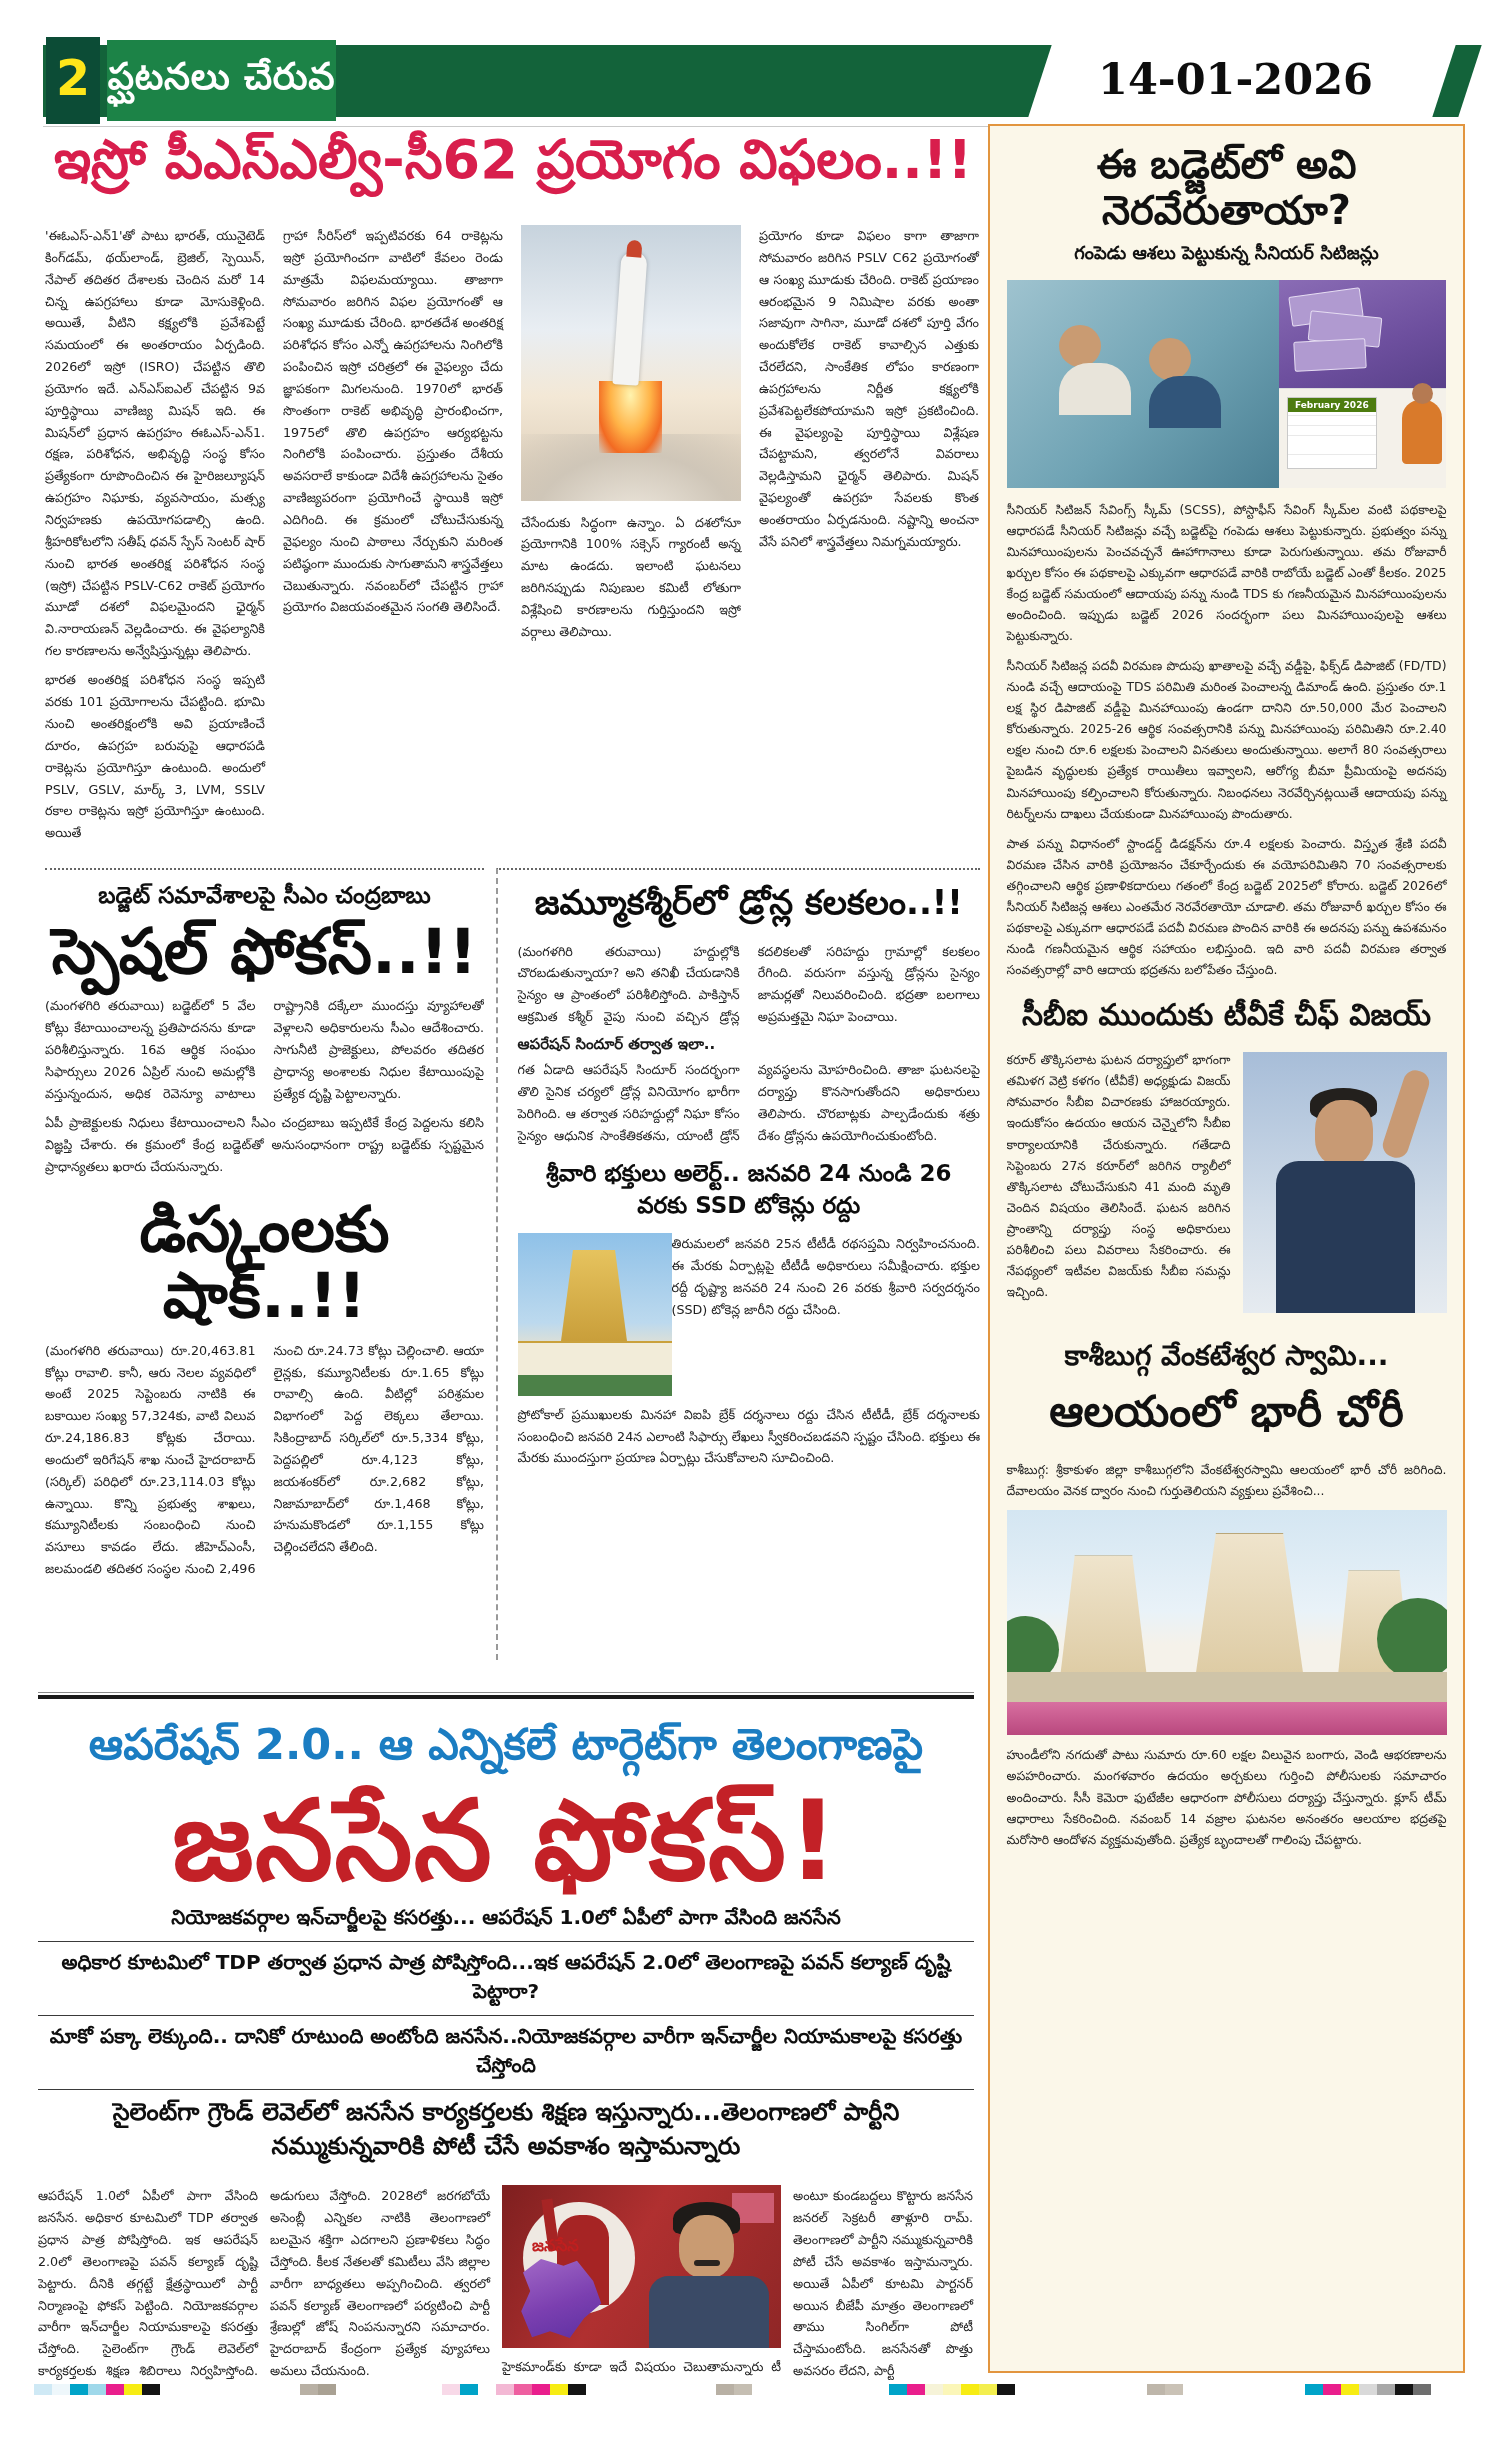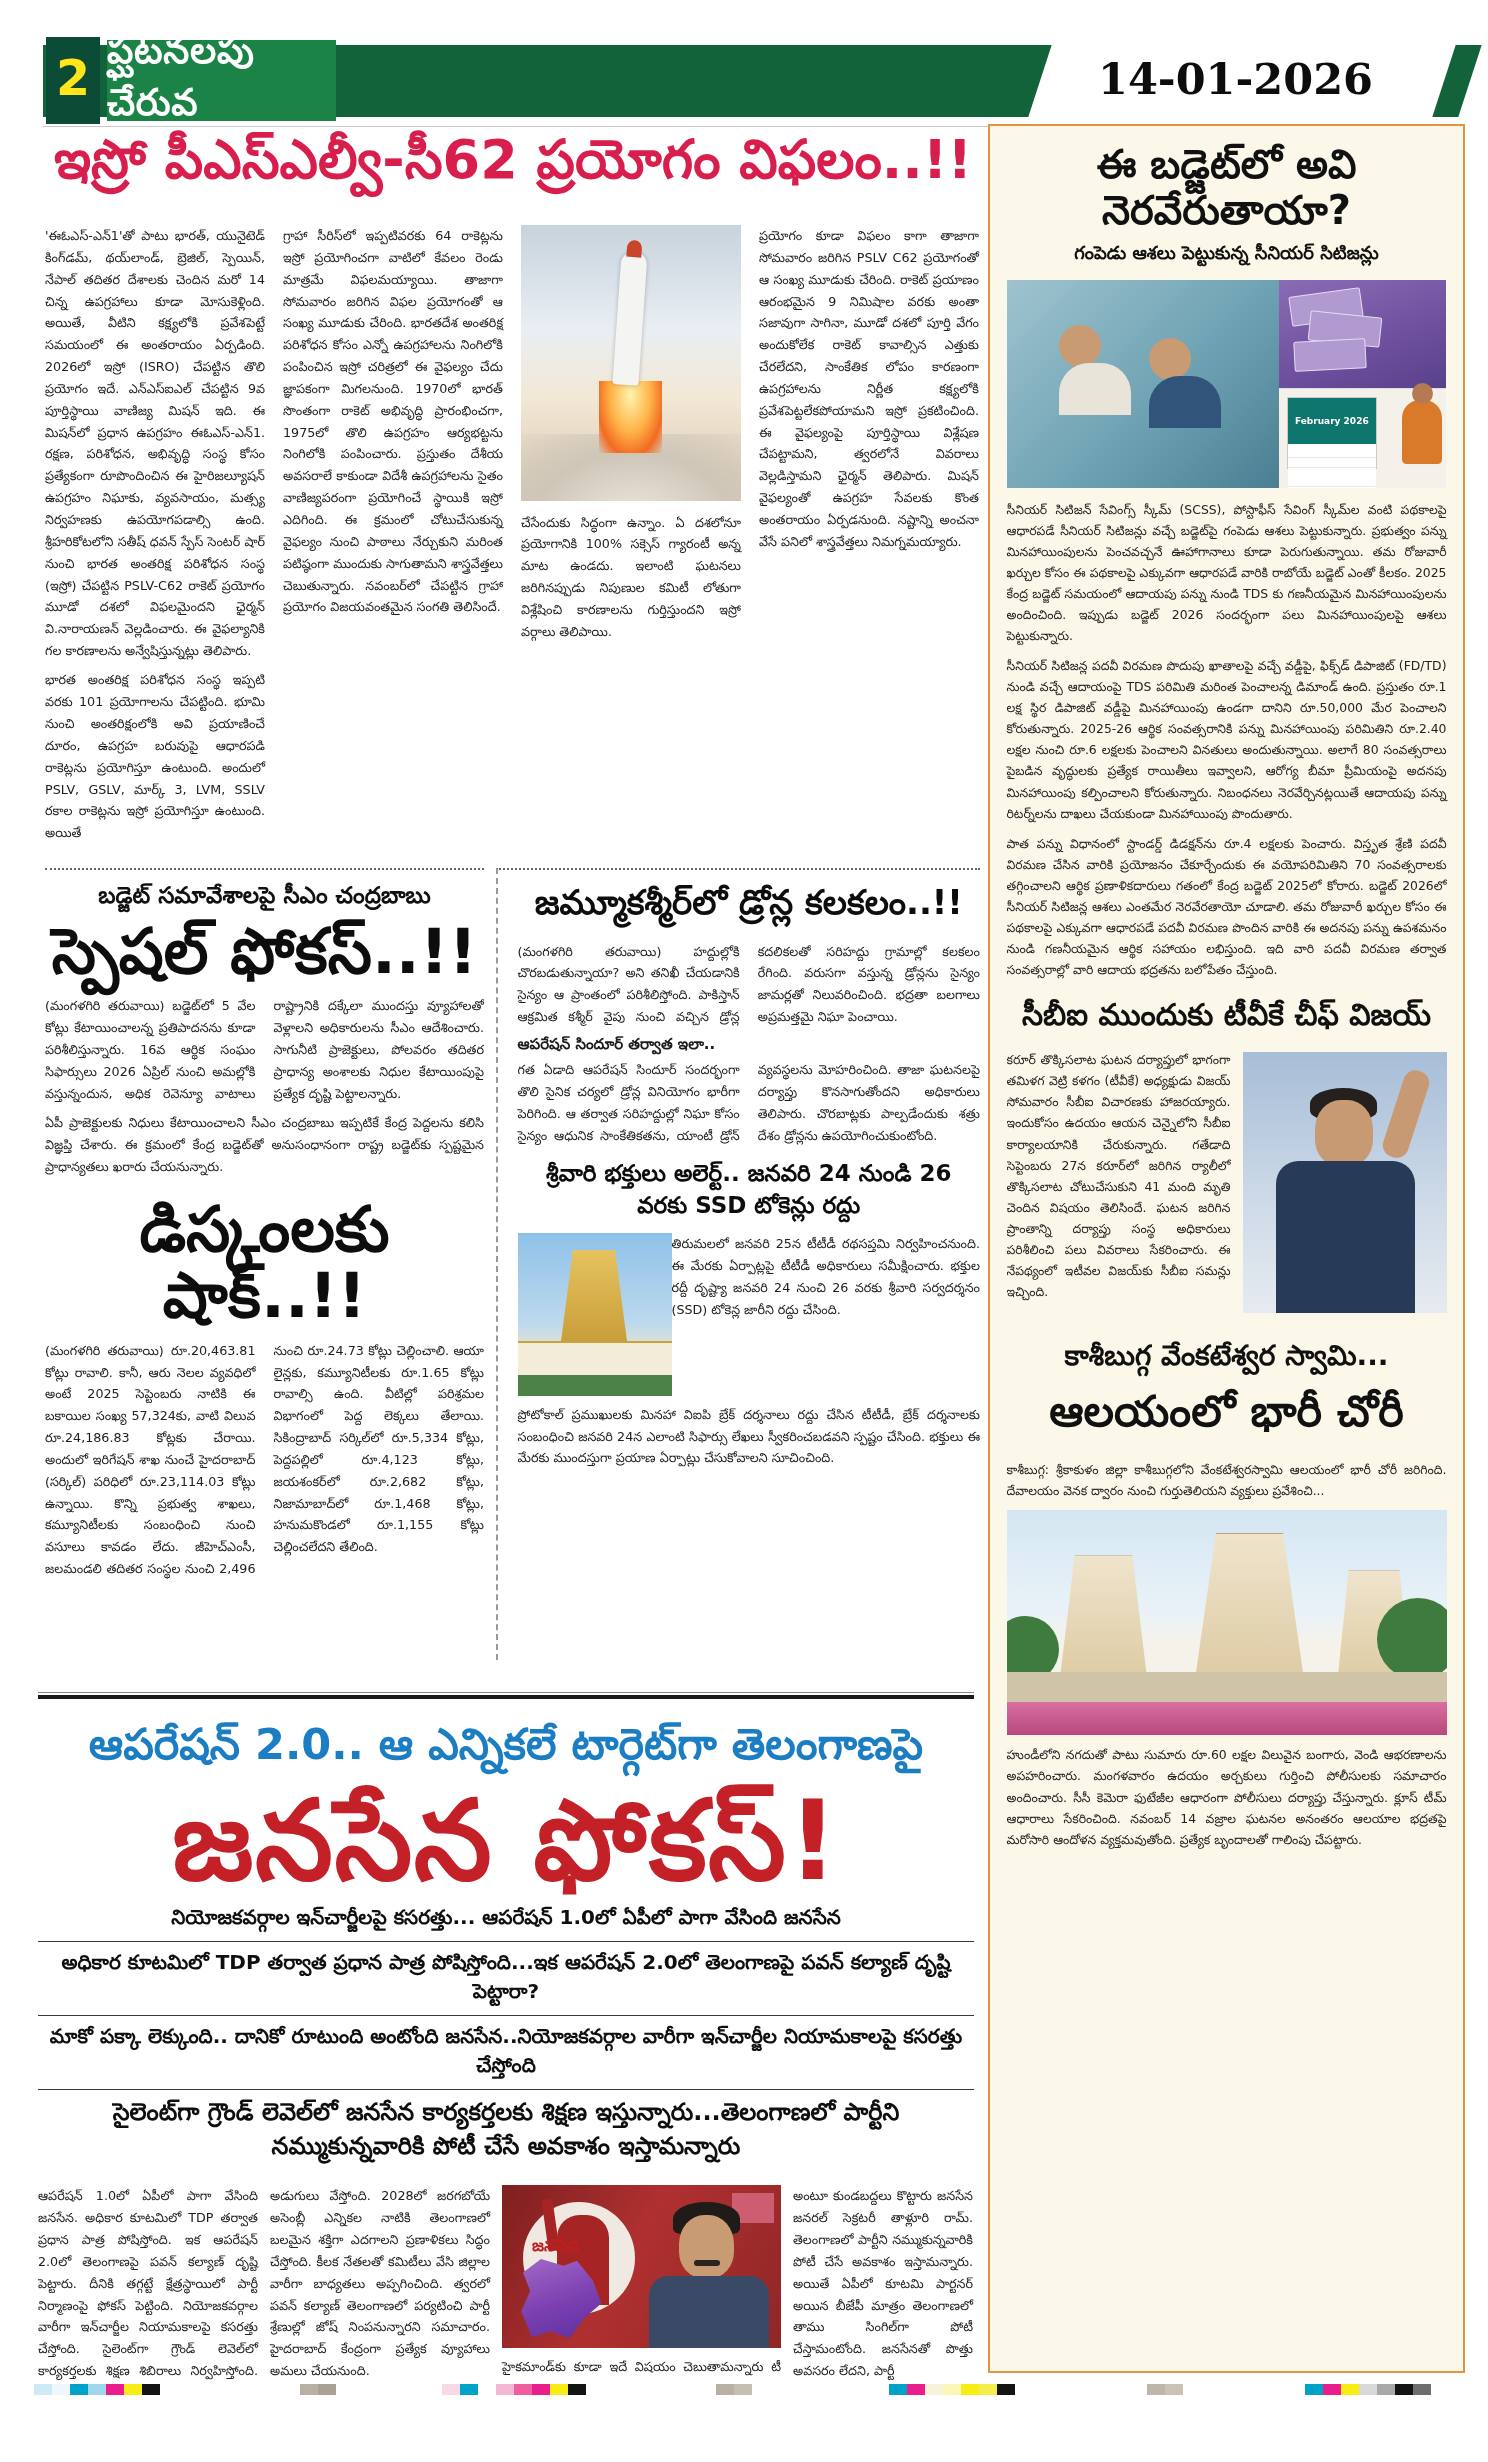--- a/index.html
+++ b/index.html
@@ -51,21 +51,21 @@
   .bb-photo { width:100%; height:208px; margin:12px 0 10.5px 0; display:flex; overflow:hidden; }
   .bbp-left { position:relative; width:62%; background:linear-gradient(135deg,#9fc3cf 0%,#6fa3b4 55%,#4a7f93 100%); }
   .person { position:absolute; }
   .head { width:42px; height:42px; border-radius:50%; background:#c99b72; }
   .torso { width:72px; height:52px; border-radius:30px 30px 0 0; margin-top:-4.5px; }
   .bbp-right { width:38%; display:flex; flex-direction:column; }
   .bbp-notes { flex:1.1; background:linear-gradient(160deg,#8a6cb5 0%,#6d4f9e 60%,#59418a 100%); position:relative; }
   .note { position:absolute; width:72px; height:30px; background:#b09ad0; border:0.7px solid #e6ddf2; border-radius:2.2px; }
   .bbp-cal { flex:1; background:#f4f1ea; position:relative; border-top:1.5px solid #ddd; }
   .cal-card { position:absolute; left:7.5px; top:7.5px; width:90px; height:72px; background:#fff; border:0.7px solid #c9c9c9; }
-  .cal-head { background:#0f766e; color:#fff; font-size:9px; font-weight:bold; text-align:center; padding:18px 0; }
+  .cal-head { background:#4d7c0f; color:#fff; font-size:9px; font-weight:bold; text-align:center; padding:2px 0; }
   .cal-grid { height:52px; background:repeating-linear-gradient(0deg,#fff 0 9px,#e9e9e9 9px 9.7px),repeating-linear-gradient(90deg,#fff 0 12px,#e9e9e9 12px 12.7px); }
   .sari-lady { position:absolute; right:4.5px; top:10.5px; width:40px; height:64px; background:#d97a2b; border-radius:18px 18px 4.5px 4.5px; }
   .sari-lady:before { content:""; position:absolute; top:-16.5px; left:10.5px; width:21px; height:21px; border-radius:50%; background:#b57a52; }
   .bb-para { font-size:12.4px; line-height:1.7; text-align:justify; margin-bottom:9px; color:#222; }
 
   .vj-headline { text-align:center; font-weight:bold; font-size:30px; margin:16.5px 0 10.5px 0; color:#111; }
   .vj-wrap { overflow:hidden; }
   .vijay-photo { float:right; width:204px; height:261px; margin:3px 0 6px 12px; position:relative; overflow:hidden;
     background:linear-gradient(180deg,#a7bdd8 0%,#cfdbe8 60%,#e6ebf0 100%); }
   .vj-head { position:absolute; left:72px; top:48px; width:58px; height:66px; background:#c89a74; border-radius:44% 44% 40% 40%; }
@@ -136,21 +136,21 @@
   .rg span { display:block; width:18px; height:11.2px; }
 </style>
 </head>
 <body>
 
 <div class="page">
 
   <div id="header">
     <div class="hdr-bar"></div>
     <div class="hdr-pageno">2</div>
-    <div class="hdr-masthead">ప్ఘటనలపు చేరువ</div>
+    <div class="hdr-masthead">ప్ఘటనలు చేరువ</div>
     <div class="hdr-date-panel">
       <div class="hdr-date-text">14-01-2026</div>
     </div>
     <div class="hdr-tip"></div>
   </div>
 
   <div id="isro-headline">ఇస్రో పీఎస్ఎల్వీ-సీ62 ప్రయోగం విఫలం..!!</div>
   <div id="isro-body">
     <div class="col">
       <p class="body-text">'ఈఓఎస్-ఎన్1'తో పాటు భారత్, యునైటెడ్ కింగ్‌డమ్, థయ్‌లాండ్, బ్రెజిల్, స్పెయిన్, నేపాల్ తదితర దేశాలకు చెందిన మరో 14 చిన్న ఉపగ్రహాలు కూడా మోసుకెళ్లింది. అయితే, వీటిని కక్ష్యలోకి ప్రవేశపెట్టే సమయంలో ఈ అంతరాయం ఏర్పడింది. 2026లో ఇస్రో (ISRO) చేపట్టిన తొలి ప్రయోగం ఇదే. ఎన్ఎస్ఐఎల్ చేపట్టిన 9వ పూర్తిస్థాయి వాణిజ్య మిషన్ ఇది. ఈ మిషన్‌లో ప్రధాన ఉపగ్రహం ఈఓఎస్-ఎన్1. రక్షణ, పరిశోధన, అభివృద్ధి సంస్థ కోసం ప్రత్యేకంగా రూపొందించిన ఈ హైరిజల్యూషన్ ఉపగ్రహం నిఘాకు, వ్యవసాయం, మత్స్య నిర్వహణకు ఉపయోగపడాల్సి ఉంది. శ్రీహరికోటలోని సతీష్ ధవన్ స్పేస్ సెంటర్ షార్ నుంచి భారత అంతరిక్ష పరిశోధన సంస్థ (ఇస్రో) చేపట్టిన PSLV-C62 రాకెట్ ప్రయోగం మూడో దశలో విఫలమైందని ఛైర్మన్ వి.నారాయణన్ వెల్లడించారు. ఈ వైఫల్యానికి గల కారణాలను అన్వేషిస్తున్నట్లు తెలిపారు.</p>

